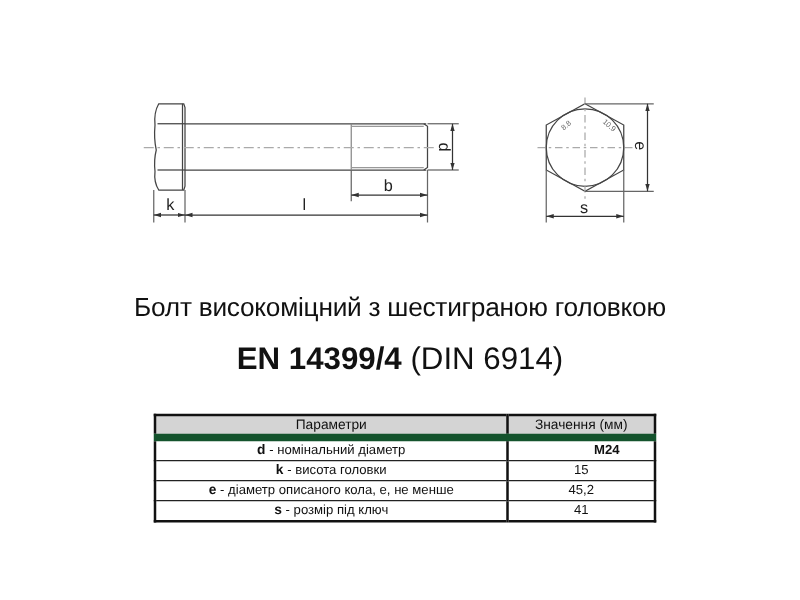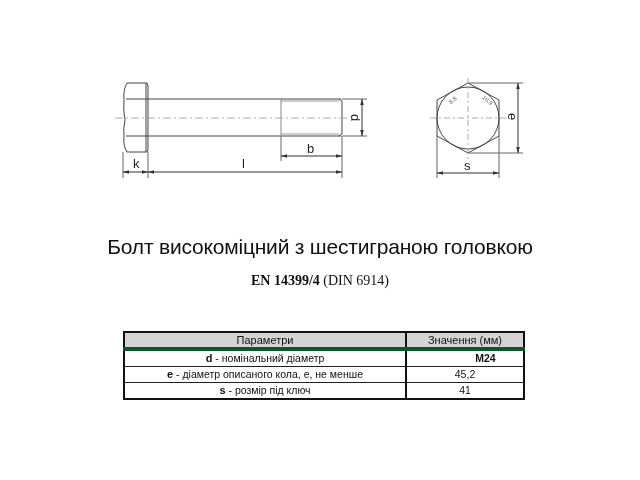--- a/index.html
+++ b/index.html
@@ -1,25 +1,25 @@
 <!DOCTYPE html>
 <html><head>
   <meta charset="utf-8">
   <style>
     html, body { margin:0; padding:0; background:#ffffff; }
     body { width:640px; height:480px; position:relative; overflow:hidden; font-family:"Liberation Sans", sans-serif; }
     #drawing { position:absolute; left:0; top:0; width:640px; height:200px; }
     .title { position:absolute; left:0; width:640px; text-align:center; color:#111; font-family:"Liberation Sans", sans-serif; }
     .title1 { top:235px; font-size:21px; letter-spacing:-0.2px; }
-    .title2 { top:273px; font-size:14px;font-family:Liberation Serif, serif; }
+    .title2 { top:273px; font-size:25px; }
     .title2 .std { font-weight:bold; }
     table.params { position:absolute; left:123px; top:331px; width:402px; border-collapse:collapse; font-size:10.5px; color:#111; border:2px solid #111; }
     table.params th, table.params td { border:1px solid #222; padding:0; height:15px; line-height:15px; text-align:center; font-weight:normal; }
     table.params th { background:#d4d4d4; font-size:11px; height:14px; line-height:14px; }
-    table.params thead tr { border-bottom:4px solid #14532d; }
+    table.params thead tr { border-bottom:6px solid #14532d; }
     table.params .c1 { width:280px; border-right:2px solid #111; }
     table.params td.val-bold { font-weight:bold;padding-left:41px; }
     .sym { font-weight:bold; font-size:11px; }
   </style>
 </head>
 <body>
 
 <svg id="drawing" viewBox="0 0 640 200" width="640" height="200">
   <defs>
     <marker id="arr" viewBox="0 0 10 10" refX="10" refY="5" markerWidth="6" markerHeight="6" orient="auto-start-reverse">
@@ -92,20 +92,24 @@
       <th class="c1">Параметри</th>
       <th>Значення (мм)</th>
     </tr>
   </thead>
   <tbody>
     <tr>
       <td class="c1"><span class="sym">d</span><span> - номінальний діаметр</span></td>
       <td class="val-bold">M24</td>
     </tr>
     <tr>
+      <td class="c1"><span class="sym">k</span><span> - висота головки</span></td>
+      <td>15</td>
+    </tr>
+    <tr>
       <td class="c1"><span class="sym">e</span><span> - діаметр описаного кола, е, не менше</span></td>
       <td>45,2</td>
     </tr>
     <tr>
       <td class="c1"><span class="sym">s</span><span> - розмір під ключ</span></td>
       <td>41</td>
     </tr>
   </tbody>
 </table>
 

